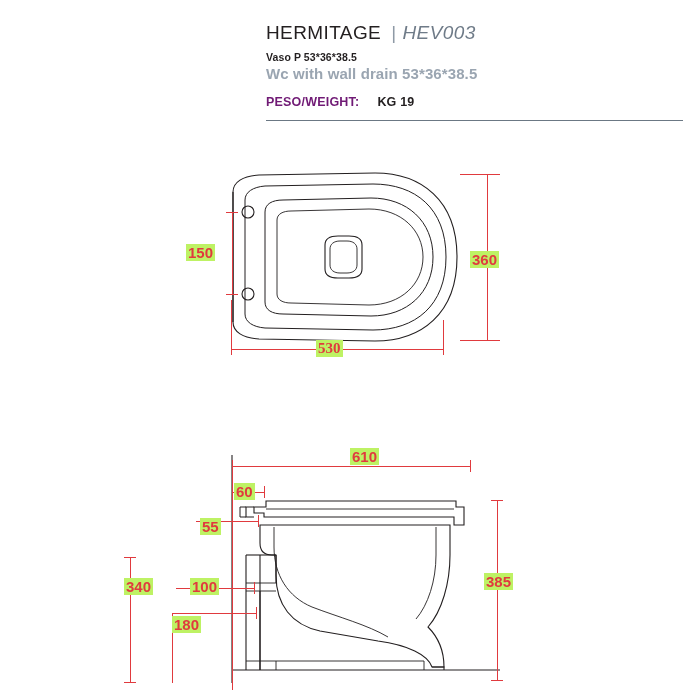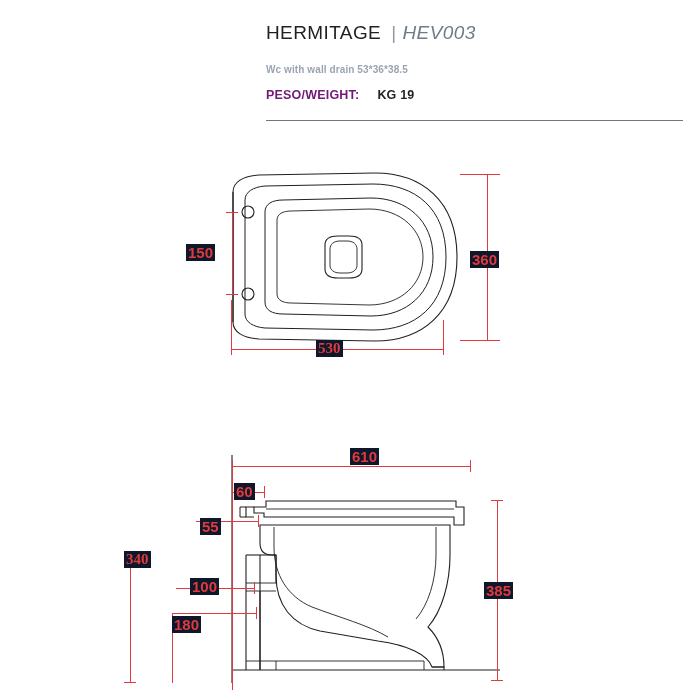--- a/index.html
+++ b/index.html
@@ -48,22 +48,22 @@
     font-style: italic;
   }
   .subtitle {
     margin-top: 7px;
     font-size: 10.5px;
     font-weight: bold;
     color: #231f20;
     letter-spacing: 0.1px;
   }
   .subtitle2 {
-    margin-top: 20px;
-    font-size: 10px;
+    margin-top: 2px;
+    font-size: 15px;
     font-weight: bold;
     color: #9aa5b1;
     letter-spacing: 0.1px;
   }
   .weight-row {
     margin-top: 13px;
     display: flex;
     align-items: baseline;
     gap: 18px;
     font-size: 12.5px;
@@ -87,41 +87,42 @@
     background: #e03a3e;
   }
   .dim-h { height: 1px; }
   .dim-v { width: 1px; }
   .dim-text {
     position: absolute;
     color: #e03a3e;
     font-size: 15px;
     font-weight: bold;
     font-family: "Liberation Sans", sans-serif;
-    background: #0f172a;
+    background: #bef264;
     padding: 0 2px;
     white-space: nowrap;
   }
 
   svg { display: block; }
   .draw {
     position: absolute;
   }
 </style>
 </head>
 <body>
 
 <div class="sheet">
 
   <div class="header">
     <div class="title-row">
       <span class="title-main">HERMITAGE</span>
       <span class="title-sep">|</span>
       <span class="title-code">HEV003</span>
     </div>
+    <div class="subtitle">Vaso P  53*36*38.5</div>
     <div class="subtitle2">Wc  with wall drain  53*36*38.5</div>
     <div class="weight-row">
       <span class="weight-label">PESO/WEIGHT:</span>
       <span class="weight-value">KG 19</span>
     </div>
   </div>
   <div class="header-rule"></div>
 
   <div class="draw" style="left:225px; top:170px;">
     <svg width="250" height="175" viewBox="0 0 250 175" fill="none">
@@ -265,26 +266,26 @@
   </div>
 
   <div class="dim-line dim-h" style="left:232px; top:466px; width:238px;"></div>
   <div class="dim-line dim-v" style="left:232px; top:460px; height:230px;"></div>
   <div class="dim-line dim-v" style="left:470px; top:460px; height:12px;"></div>
   <div class="dim-text" style="left:350px; top:448px;">610</div>
 
   <div class="dim-line dim-v" style="left:497px; top:500px; height:180px;"></div>
   <div class="dim-line dim-h" style="left:491px; top:500px; width:12px;"></div>
   <div class="dim-line dim-h" style="left:491px; top:680px; width:12px;"></div>
-  <div class="dim-text" style="left:484px; top:573px;margin-top:9px;">385</div>
+  <div class="dim-text" style="left:484px; top:573px;">385</div>
 
   <div class="dim-line dim-v" style="left:130px; top:557px; height:125px;"></div>
   <div class="dim-line dim-h" style="left:124px; top:557px; width:12px;"></div>
   <div class="dim-line dim-h" style="left:124px; top:682px; width:12px;"></div>
-  <div class="dim-text" style="left:124px; top:551px;font-family:Liberation Serif, serif;">340</div>
+  <div class="dim-text" style="left:124px; top:578px;">340</div>
 
   <div class="dim-line dim-h" style="left:232px; top:492px; width:32px;"></div>
   <div class="dim-line dim-v" style="left:264px; top:486px; height:12px;"></div>
   <div class="dim-text" style="left:234px; top:483px;">60</div>
 
   <div class="dim-line dim-h" style="left:196px; top:521px; width:62px;"></div>
   <div class="dim-line dim-v" style="left:258px; top:515px; height:12px;"></div>
   <div class="dim-text" style="left:200px; top:518px;">55</div>
 
   <div class="dim-line dim-h" style="left:176px; top:588px; width:78px;"></div>

